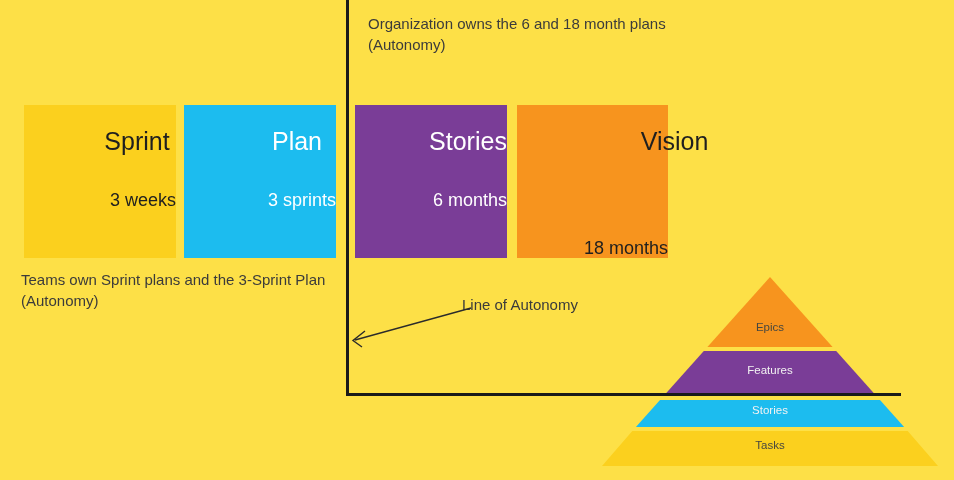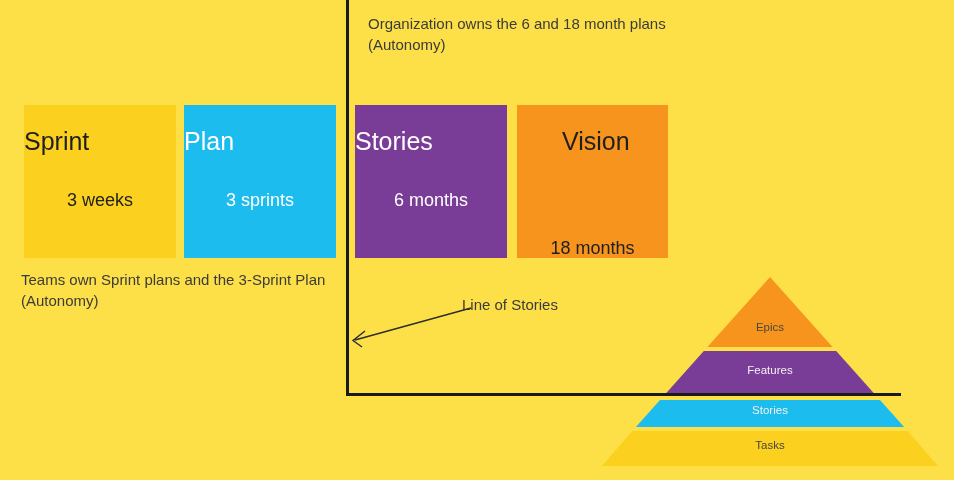--- a/index.html
+++ b/index.html
@@ -10,22 +10,22 @@
   
   .vline{position:absolute;left:346px;top:0;width:3px;height:394px;background:#1a1a1a;z-index:3;}
   .hline{position:absolute;left:346px;top:393px;width:555px;height:3px;background:#1a1a1a;z-index:3;}
   
   .ann{position:absolute;font-size:15px;line-height:21px;color:#3b3b3b;z-index:2;}
   .ann-top{left:368px;top:13px;width:330px;}
   .ann-bottom{left:21px;top:269px;width:345px;}
   .loa-label{position:absolute;left:462px;top:296px;font-size:15px;color:#3b3b3b;z-index:2;}
   
   .box{position:absolute;top:105px;width:152px;height:153px;z-index:2;}
-  .box-title{position:absolute;top:22px;left:0;width:100%;font-size:25px;line-height:1.15;}
-  .box-sub{position:absolute;top:85px;left:0;width:100%;text-align:center;font-size:18px;line-height:1.15;}
+  .box-title{position:absolute;top:22px;left:0;width:100%;text-align:center;font-size:25px;line-height:1.15;padding-left:37px;}
+  .box-sub{position:absolute;top:85px;left:0;width:100%;text-align:right;font-size:18px;line-height:1.15;}
   .box-sprint{left:24px;}
   .box-plan{left:184px;}
   .box-season{left:355px;}
   .box-vision{left:517px;width:151px;}
   
   .arrow-svg{position:absolute;left:345px;top:300px;z-index:2;}
   .arrow-svg line, .arrow-svg path{stroke:#2b2b2b;stroke-width:1.4;fill:none;}
   
   .pyramid-svg{position:absolute;left:595px;top:272px;z-index:1;}
   .pyramid-svg text{font-family:"Liberation Sans",sans-serif;font-size:11.5px;text-anchor:middle;}
@@ -55,21 +55,21 @@
   <div class="box box-vision" style="background-color: rgb(247, 148, 30);">
     <div class="box-title" style="color: rgb(31, 31, 31); margin-left: 45px;">Vision</div>
     <div class="box-sub" style="color: rgb(31, 31, 31); margin-top: 48px;">18 months</div>
   </div>
 
   <div class="ann ann-bottom">
     <div>Teams own Sprint plans and the 3-Sprint Plan</div>
     <div>(Autonomy)</div>
   </div>
 
-  <div class="loa-label">Line of Stories</div>
+  <div class="loa-label">Line of Autonomy</div>
   <svg class="arrow-svg" width="135" height="50" viewBox="0 0 135 50">
     <line x1="126" y1="8" x2="10" y2="40"></line>
     <path d="M20,31 L8,40.5 L17,47"></path>
   </svg>
 
   <svg class="pyramid-svg" width="350" height="200" viewBox="0 0 350 200">
     <polygon points="175,5 112.4,75 237.6,75" fill="#F7941E"></polygon>
     <polygon points="108.8,79 241.2,79 281.4,124 68.6,124" fill="#7A3D97"></polygon>
     <polygon points="65,128 285,128 309.1,155 40.9,155" fill="#1CBCEF"></polygon>
     <polygon points="37.3,159 312.7,159 343,194 7,194" fill="#FBD01E"></polygon>

